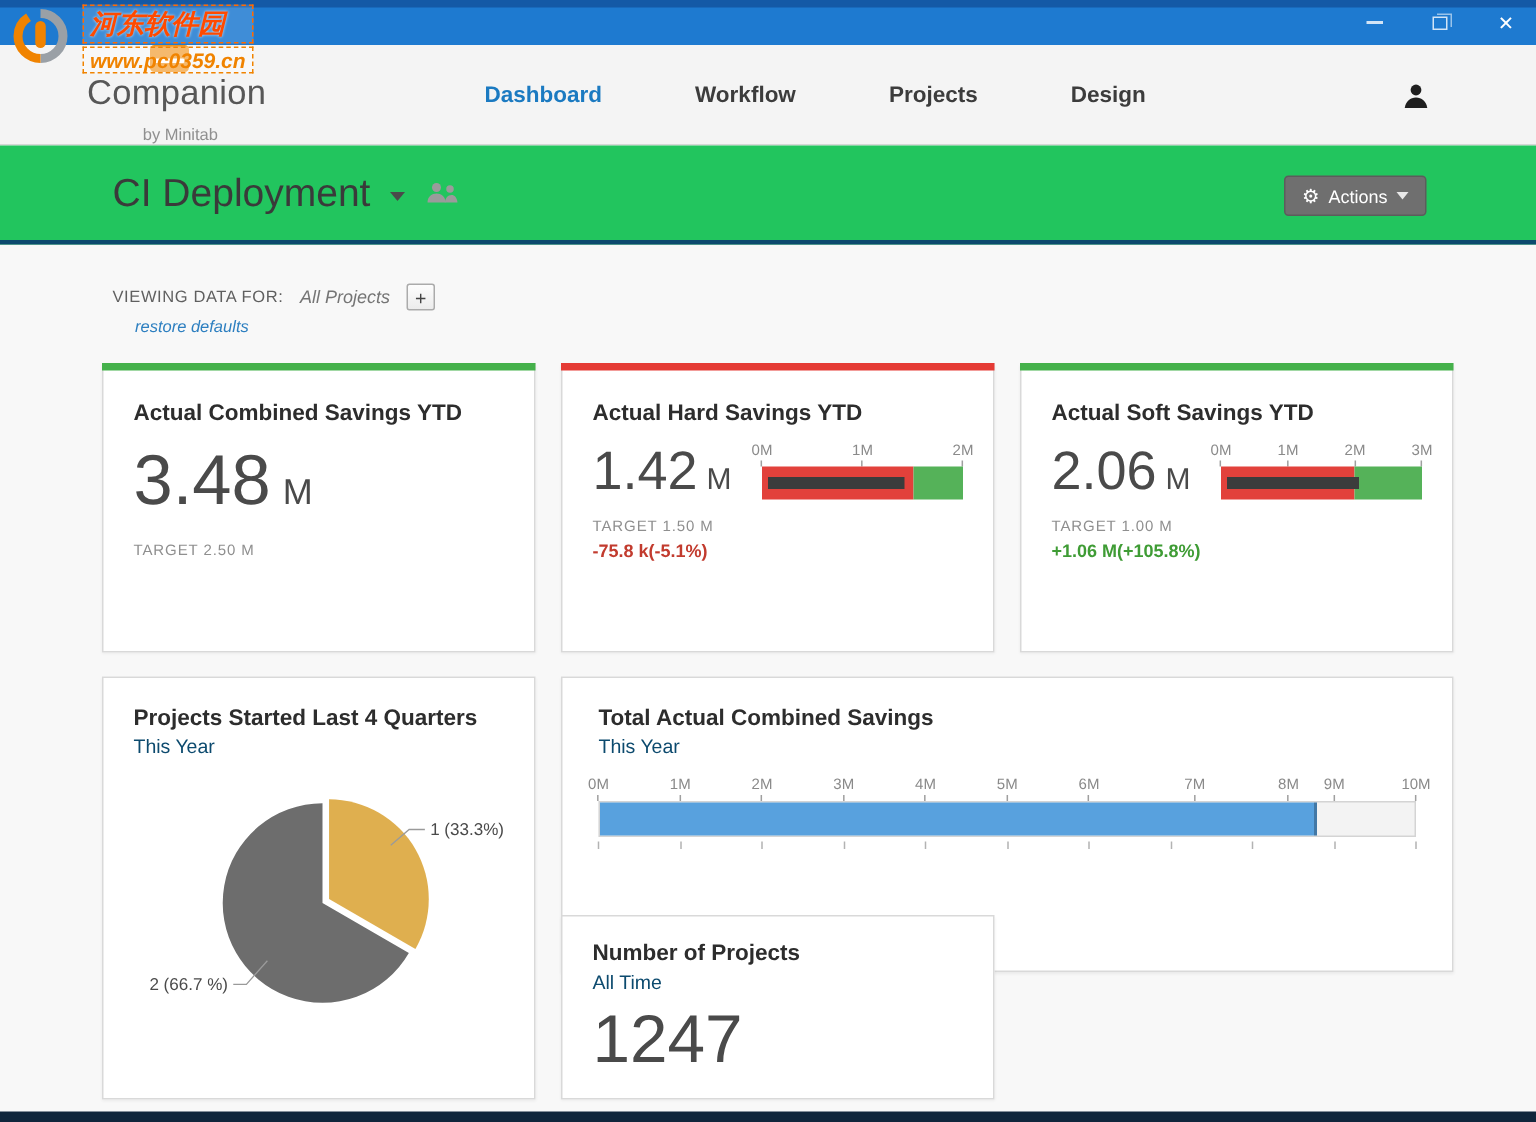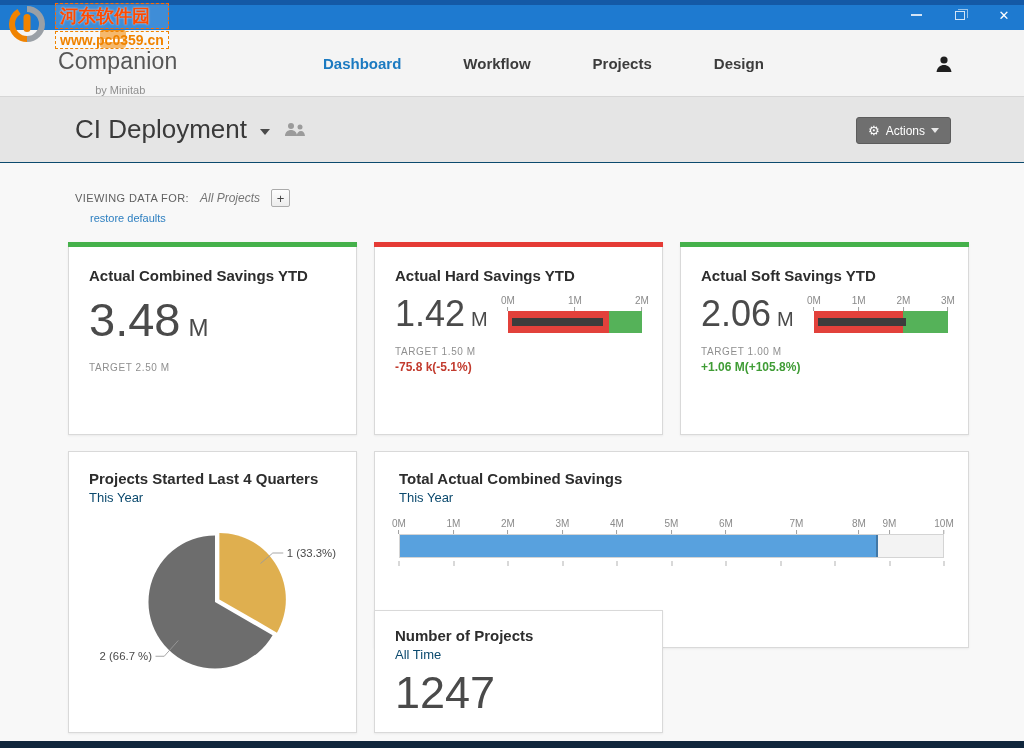--- a/index.html
+++ b/index.html
@@ -10,38 +10,38 @@
   .titlebar { position:absolute; top:0; left:0; right:0; height:30px; background:#1e7ad0; }
   .titlebar::before { content:""; position:absolute; top:0; left:0; right:0; height:5px; background:#1459a6; }
   .win-controls { position:absolute; right:12px; top:8px; display:flex; gap:28px; align-items:center; }
   .win-btn { width:16px; height:14px; display:flex; align-items:center; justify-content:center; cursor:pointer; }
   .min-glyph { width:11px; height:2px; background:rgba(255,255,255,.8); }
   .max-glyph { width:10px; height:9px; border:1px solid rgba(255,255,255,.8); position:relative; }
   .max-glyph::before { content:""; position:absolute; left:2px; top:-3px; width:9px; height:8px; border:1px solid rgba(255,255,255,.55); border-bottom:none; border-left:none; }
   .close-glyph { color:#fff; font-size:13px; line-height:13px; }
 
   
-  .watermark { position:absolute; left:6px; top:3px; z-index:60; display:flex; gap:7px; align-items:flex-start; }
+  .watermark { position:absolute; left:6px; top:3px; z-index:60; display:flex; gap:7px; align-items:flex-start;font-style:italic; }
   .wm-text-block { display:flex; flex-direction:column; gap:2px; }
   .wm-name { font-size:18px; font-weight:bold; color:#ff4a00; border:1px dashed #ff6a00; padding:0 4px; text-shadow:0 0 2px rgba(255,255,255,.8); background:rgba(255,255,255,.15); }
   .wm-url { font-size:14px; font-weight:bold; color:#f08300; border:1px dashed #f08300; padding:0 4px; background:rgba(255,255,255,.35); align-self:flex-start; }
 
   
   .app-header { position:absolute; top:30px; left:0; right:0; height:67px; background:#f4f4f4; border-bottom:1px solid #d6d6d6; }
   .brand { position:absolute; left:58px; top:0; height:100%; display:flex; align-items:center;flex-direction:column; }
   .briefcase { width:26px; height:21px; background:#f0941f; border-radius:3px; position:relative; margin-right:9px; }
   .briefcase::after { content:""; position:absolute; left:3px; right:3px; top:9px; height:3px; background:#fff; border-radius:1px; }
   .brand-name { font-size:23px; color:#575757; letter-spacing:.2px; }
   .brand-by { font-size:11px; color:#8f8f8f; margin-left:5px; margin-top:9px; }
   .nav { position:absolute; left:323px; top:0; height:100%; display:flex; align-items:center; gap:62px; }
   .nav-item { font-size:15px; font-weight:bold; color:#3c3c3c; cursor:pointer; }
   .user-icon { position:absolute; right:70px; top:24px; cursor:pointer; }
 
   
-  .subheader { position:absolute; top:97px; left:0; right:0; height:66px; background:#e5e5e5; border-bottom:1px solid #0c4a6e; }
+  .subheader { position:absolute; top:97px; left:0; right:0; height:66px; background:#22c55e; border-bottom:3px solid #0c4a6e; }
   .page-title-row { position:absolute; left:75px; top:0; height:100%; display:flex; align-items:center; gap:13px; }
   .page-title { font-size:26px; color:#3a3a3a; }
   .caret-down { width:0; height:0; border-left:5px solid transparent; border-right:5px solid transparent; border-top:6px solid #4a4a4a; margin-top:5px; cursor:pointer; }
   .actions-btn { position:absolute; right:73px; top:20px; height:27px; background:#6f6f6f; border:1px solid #5c5c5c; border-radius:3px; color:#fff; font-size:12px; display:flex; align-items:center; gap:6px; padding:0 11px; cursor:pointer; }
   .actions-caret { width:0; height:0; border-left:4px solid transparent; border-right:4px solid transparent; border-top:5px solid #e8e8e8; }
   .gear { font-size:13px; line-height:13px; }
 
   
   .filter-area { position:absolute; left:75px; top:189px; }
   .filter-row { display:flex; align-items:center; gap:11px; }
@@ -170,21 +170,21 @@
       <span class="actions-caret"></span>
     </div>
   </div>
 
   <div class="filter-area">
     <div class="filter-row">
       <span class="filter-label">VIEWING DATA FOR:</span>
       <span class="filter-value">All Projects</span>
       <span class="add-btn">+</span>
     </div>
-    <span class="restore-link" style="color: rgb(45, 127, 192);">restore defaults</span>
+    <span class="restore-link" style="color: rgb(45, 127, 192); font-style: italic;">restore defaults</span>
   </div>
 
   <div class="card" id="card-combined">
     <div class="accent" style="background: rgb(69, 177, 75);"></div>
     <div class="card-title">Actual Combined Savings YTD</div>
     <div class="big-value">
       <span class="num-lg">3.48</span>
       <span class="unit-lg">M</span>
     </div>
     <div class="target">TARGET 2.50 M</div>

